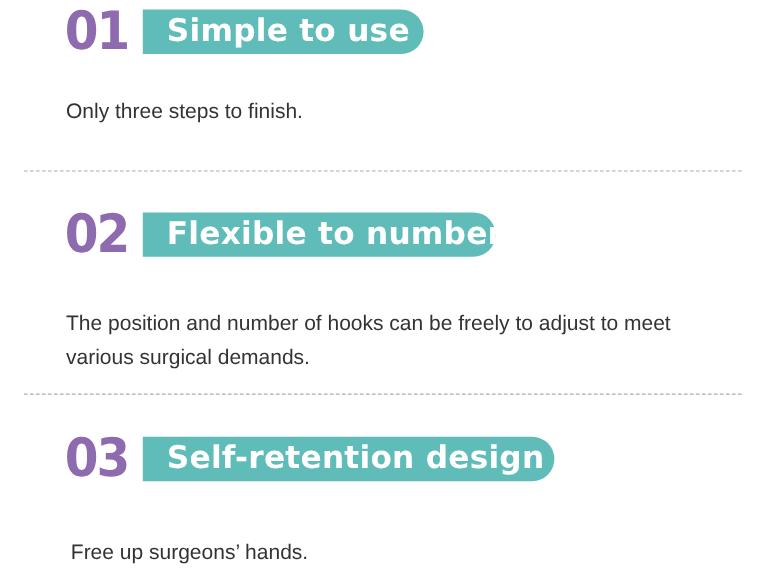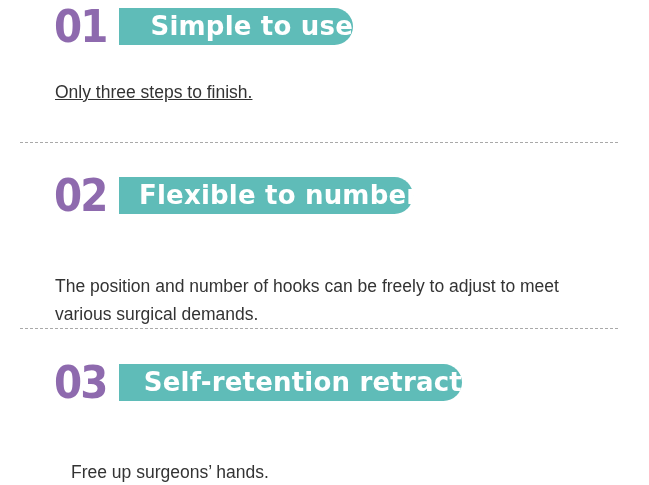--- a/index.html
+++ b/index.html
@@ -46,21 +46,20 @@
       border-radius: 0 19px 19px 0;
       color: #ffffff;
       font-family: "DejaVu Sans", "Liberation Sans", sans-serif;
       font-weight: bold;
       font-size: 26px;
       line-height: 37px;
       padding-left: 20px;
       box-sizing: border-box;
       white-space: nowrap;
       letter-spacing: 0.2px;
-      text-align: right;
     }
     .feature-desc {
       position: absolute;
       left: 55px;
       font-family: "Liberation Sans", "DejaVu Sans", sans-serif;
       font-size: 17.5px;
       line-height: 28px;
       color: #333333;
       width: 560px;
     }
@@ -73,34 +72,34 @@
     }
   </style>
 </head>
 <body>
 
 <section class="feature" style="top:0;">
   <div class="feature-head" style="top:6px;">
     <span class="feature-number">01</span>
     <span class="feature-pill" style="width:234px;">Simple to use</span>
   </div>
-  <p class="feature-desc" style="top:78px; margin:0;text-decoration:underline;">Only three steps to finish.</p>
+  <p class="feature-desc" style="top:78px; margin:0;">Only three steps to finish.</p>
 </section>
 
 <div class="divider" style="top:142px;"></div>
 
 <section class="feature" style="top:0;">
   <div class="feature-head" style="top:175px;">
     <span class="feature-number">02</span>
     <span class="feature-pill" style="width:294px;">Flexible to number</span>
   </div>
-  <p class="feature-desc" style="top:272px; margin:0; width:540px;">The position and number of hooks can be freely to adjust to meet various surgical demands.</p>
+  <p class="feature-desc" style="top:255px; margin:0; width:540px;">The position and number of hooks can be freely to adjust to meet various surgical demands.</p>
 </section>
 
 <div class="divider" style="top:328px;"></div>
 
 <section class="feature" style="top:0;">
   <div class="feature-head" style="top:362px;">
     <span class="feature-number">03</span>
-    <span class="feature-pill" style="width:343px;">Self-retention retract</span>
+    <span class="feature-pill" style="width:343px;">Self-retention design</span>
   </div>
-  <p class="feature-desc" style="top:442px; margin:16px;">Free up surgeons’ hands.</p>
+  <p class="feature-desc" style="top:442px; margin:4px;">Free up surgeons’ hands.</p>
 </section>
 
 </body></html>

